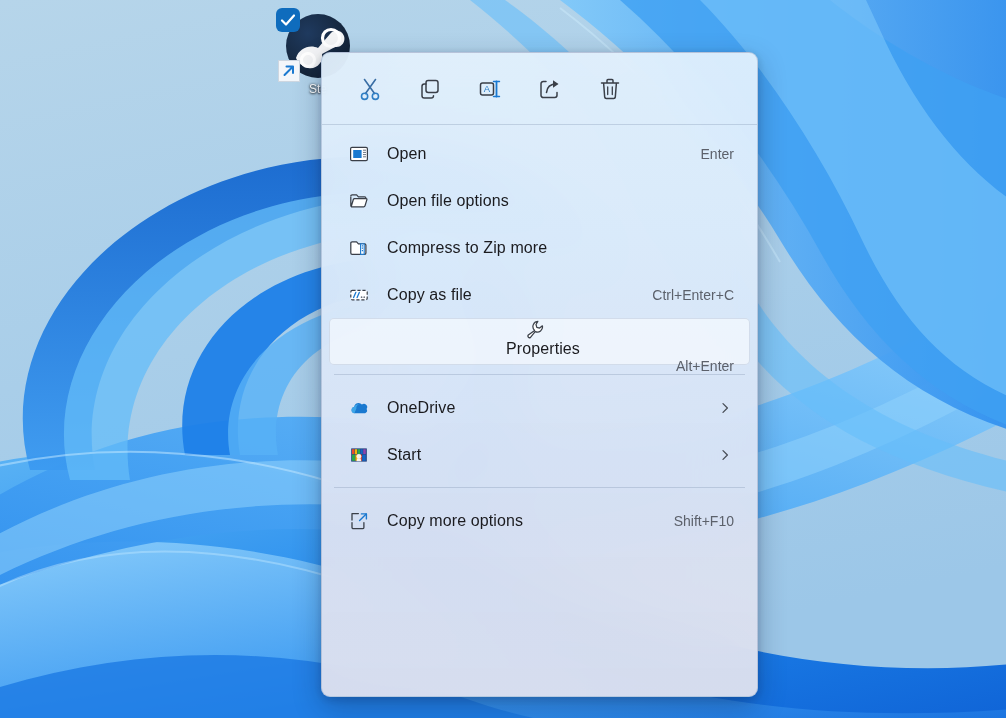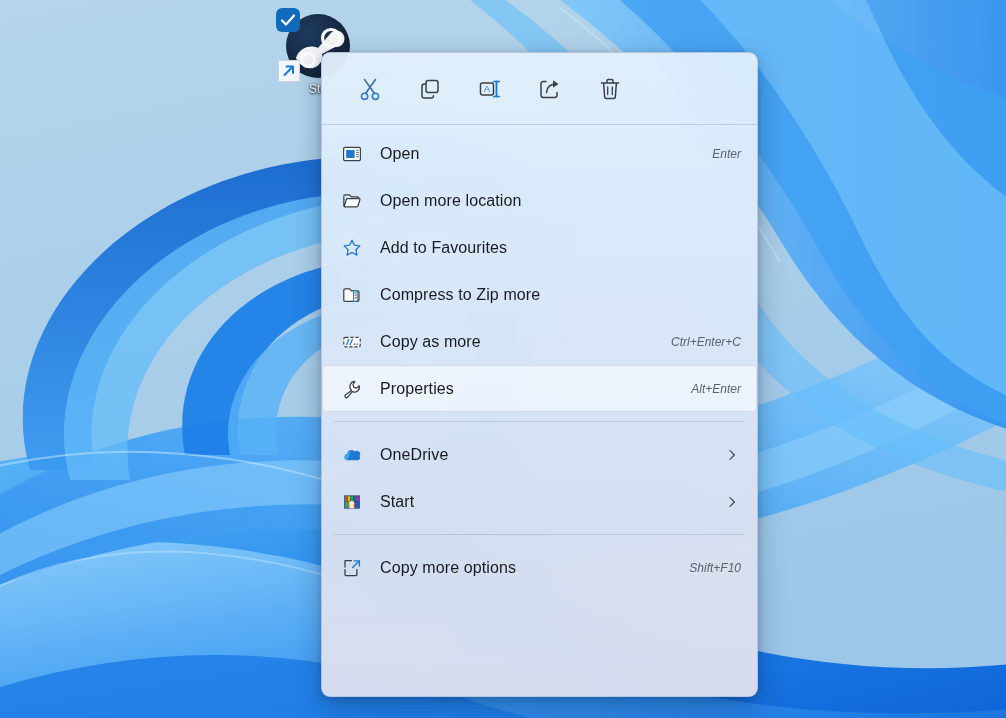--- a/index.html
+++ b/index.html
@@ -99,53 +99,53 @@
     background: rgba(120,140,170,0.30);
     margin: 0;
   }
   .sep-inset {
     height: 1px;
     background: rgba(120,140,170,0.30);
     margin: 4px 12px;
   }
 
   
-  .mi-list { padding: 5px 0; }
+  .mi-list { padding: 5px 7px; }
   .mi {
     position: relative;
     height: 47px;
     display: flex;
     align-items: center;
     border-radius: 5px;
     padding: 0 12px 0 19px;
     cursor: default;
   }
   .mi.selected {
     background: rgba(255,255,255,0.55);
     box-shadow: inset 0 0 0 1px rgba(160,175,200,0.35);
+    flex-direction: column;
   }
   .mi .mi-icon {
     width: 22px; height: 22px;
     flex: 0 0 22px;
     display: flex; align-items: center; justify-content: center;
     margin-right: 17px;
   }
   .mi .mi-label {
     font-size: 16px;
     color: #1b1b1f;
     letter-spacing: .1px;
     white-space: nowrap;
   }
   .mi .mi-accel {
     margin-left: auto;
-    font-size: 12px;
+    font-size: 14px;
     color: #5c616b;
     white-space: nowrap;
     padding-right: 4px;
-    font-style: italic;
   }
   .mi .mi-chevron {
     margin-left: auto;
     color: #4a4f58;
     display: flex; align-items: center;
     padding-right: 6px;
   }
   svg { display: block; }
 </style>
 </head>
@@ -298,34 +298,25 @@
       </div>
 
 
       <div class="mi">
         <span class="mi-icon">
           <svg width="20" height="20" viewBox="0 0 20 20">
             <path d="M1.8,5.2 A1.3,1.3 0 0 1 3.1,3.9 L7.6,3.9 L9.4,5.9 L15.6,5.9 A1.3,1.3 0 0 1 16.9,7.2 L16.9,8.3" fill="none" stroke="#3a3f48" stroke-width="1.25" stroke-linejoin="round"></path>
             <path d="M1.8,5.4 L1.8,14.6 A1.3,1.3 0 0 0 3.1,15.9 L14.7,15.9 A1.3,1.3 0 0 0 15.95,14.95 L17.9,8.6 A0.8,0.8 0 0 0 17.15,7.6 L5.6,7.6 A1.3,1.3 0 0 0 4.35,8.55 L2.3,15.3" fill="#ffffff" stroke="#3a3f48" stroke-width="1.25" stroke-linejoin="round"></path>
           </svg>
         </span>
-        <span class="mi-label">Open more location</span>
+        <span class="mi-label">Open file options</span>
         <span class="mi-accel"></span>
       </div>
 
 
-      <div class="mi">
-        <span class="mi-icon">
-          <svg width="20" height="20" viewBox="0 0 20 20">
-            <path d="M10,2.2 L12.4,7.2 L17.9,7.9 L13.9,11.7 L14.9,17.1 L10,14.5 L5.1,17.1 L6.1,11.7 L2.1,7.9 L7.6,7.2 Z" fill="none" stroke="#1a79d0" stroke-width="1.3" stroke-linejoin="round"></path>
-          </svg>
-        </span>
-        <span class="mi-label">Add to Favourites</span>
-        <span class="mi-accel"></span>
-      </div>
 
       <div class="mi">
         <span class="mi-icon">
           <svg width="20" height="20" viewBox="0 0 20 20">
             <path d="M1.8,5.2 A1.3,1.3 0 0 1 3.1,3.9 L7.6,3.9 L9.4,5.9 L15.6,5.9 A1.3,1.3 0 0 1 16.9,7.2 L16.9,15 A1.3,1.3 0 0 1 15.6,16.3 L3.1,16.3 A1.3,1.3 0 0 1 1.8,15 Z" fill="#ffffff" stroke="#3a3f48" stroke-width="1.25" stroke-linejoin="round"></path>
             <rect x="11.6" y="5.9" width="3.6" height="10.4" fill="#ffffff" stroke="#1a79d0" stroke-width="1.1"></rect>
             <path d="M13.4,7.2 L13.4,8.4 M13.4,9.6 L13.4,10.8 M13.4,12 L13.4,13.2" stroke="#1a79d0" stroke-width="1.2"></path>
           </svg>
         </span>
         <span class="mi-label">Compress to Zip more</span>
@@ -334,21 +325,21 @@
 
       <div class="mi">
         <span class="mi-icon">
           <svg width="20" height="20" viewBox="0 0 20 20">
             <rect x="1.8" y="5.4" width="16.4" height="9.4" rx="1.6" fill="#ffffff" stroke="#3a3f48" stroke-width="1.2" stroke-dasharray="3.2 1.8"></rect>
             <path d="M4.6,12.6 L6.8,7.4 M8.1,12.6 L10.3,7.4" stroke="#1a79d0" stroke-width="1.3" stroke-linecap="round"></path>
             <circle cx="12.6" cy="12.2" r="0.85" fill="#6d7480"></circle>
             <circle cx="15.2" cy="12.2" r="0.85" fill="#6d7480"></circle>
           </svg>
         </span>
-        <span class="mi-label">Copy as more</span>
+        <span class="mi-label">Copy as file</span>
         <span class="mi-accel">Ctrl+Enter+C</span>
       </div>
 
       <div class="mi selected">
         <span class="mi-icon">
           <svg width="20" height="20" viewBox="0 0 20 20">
             <path d="M12.8,2.4 A5.2,5.2 0 0 0 9.6,11.4 L3.3,16 A1.7,1.7 0 0 0 5.3,18.6 L10.2,12.6 A5.2,5.2 0 0 0 17.4,6.8 L14.6,9.1 L11.8,8.4 L11,5.5 Z" fill="#ffffff" stroke="#3a3f48" stroke-width="1.25" stroke-linejoin="round"></path>
           </svg>
         </span>
         <span class="mi-label">Properties</span>

